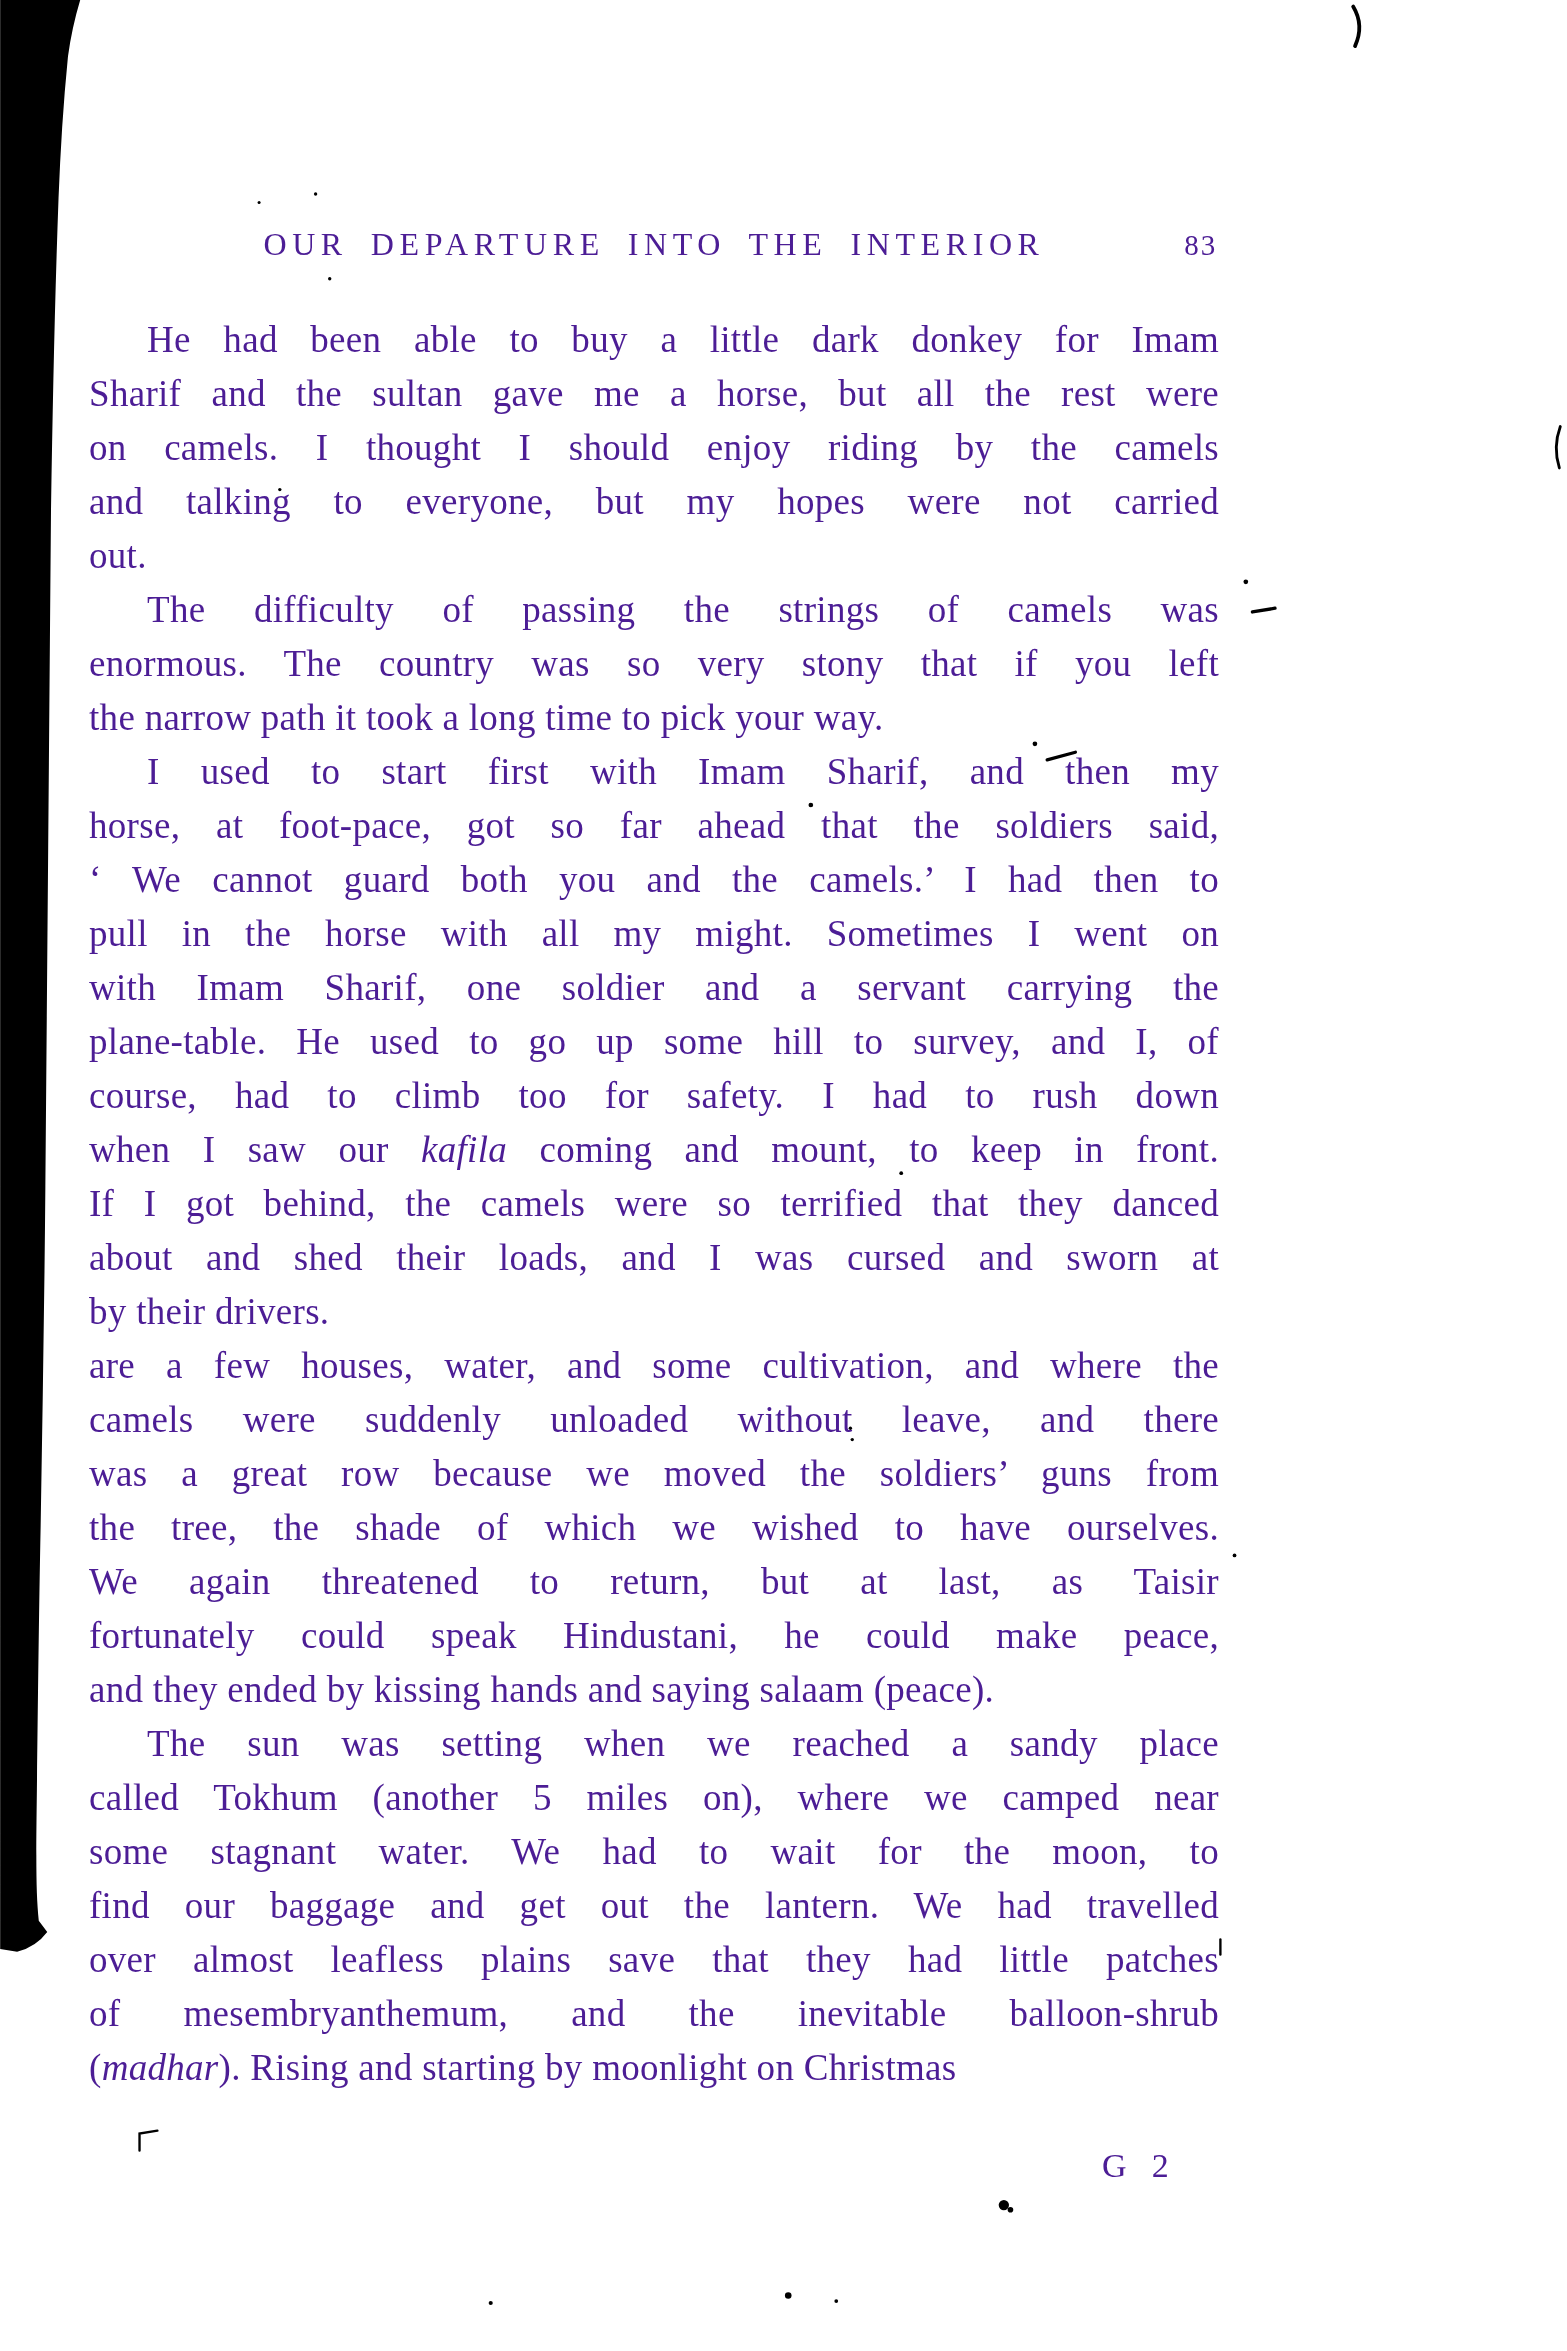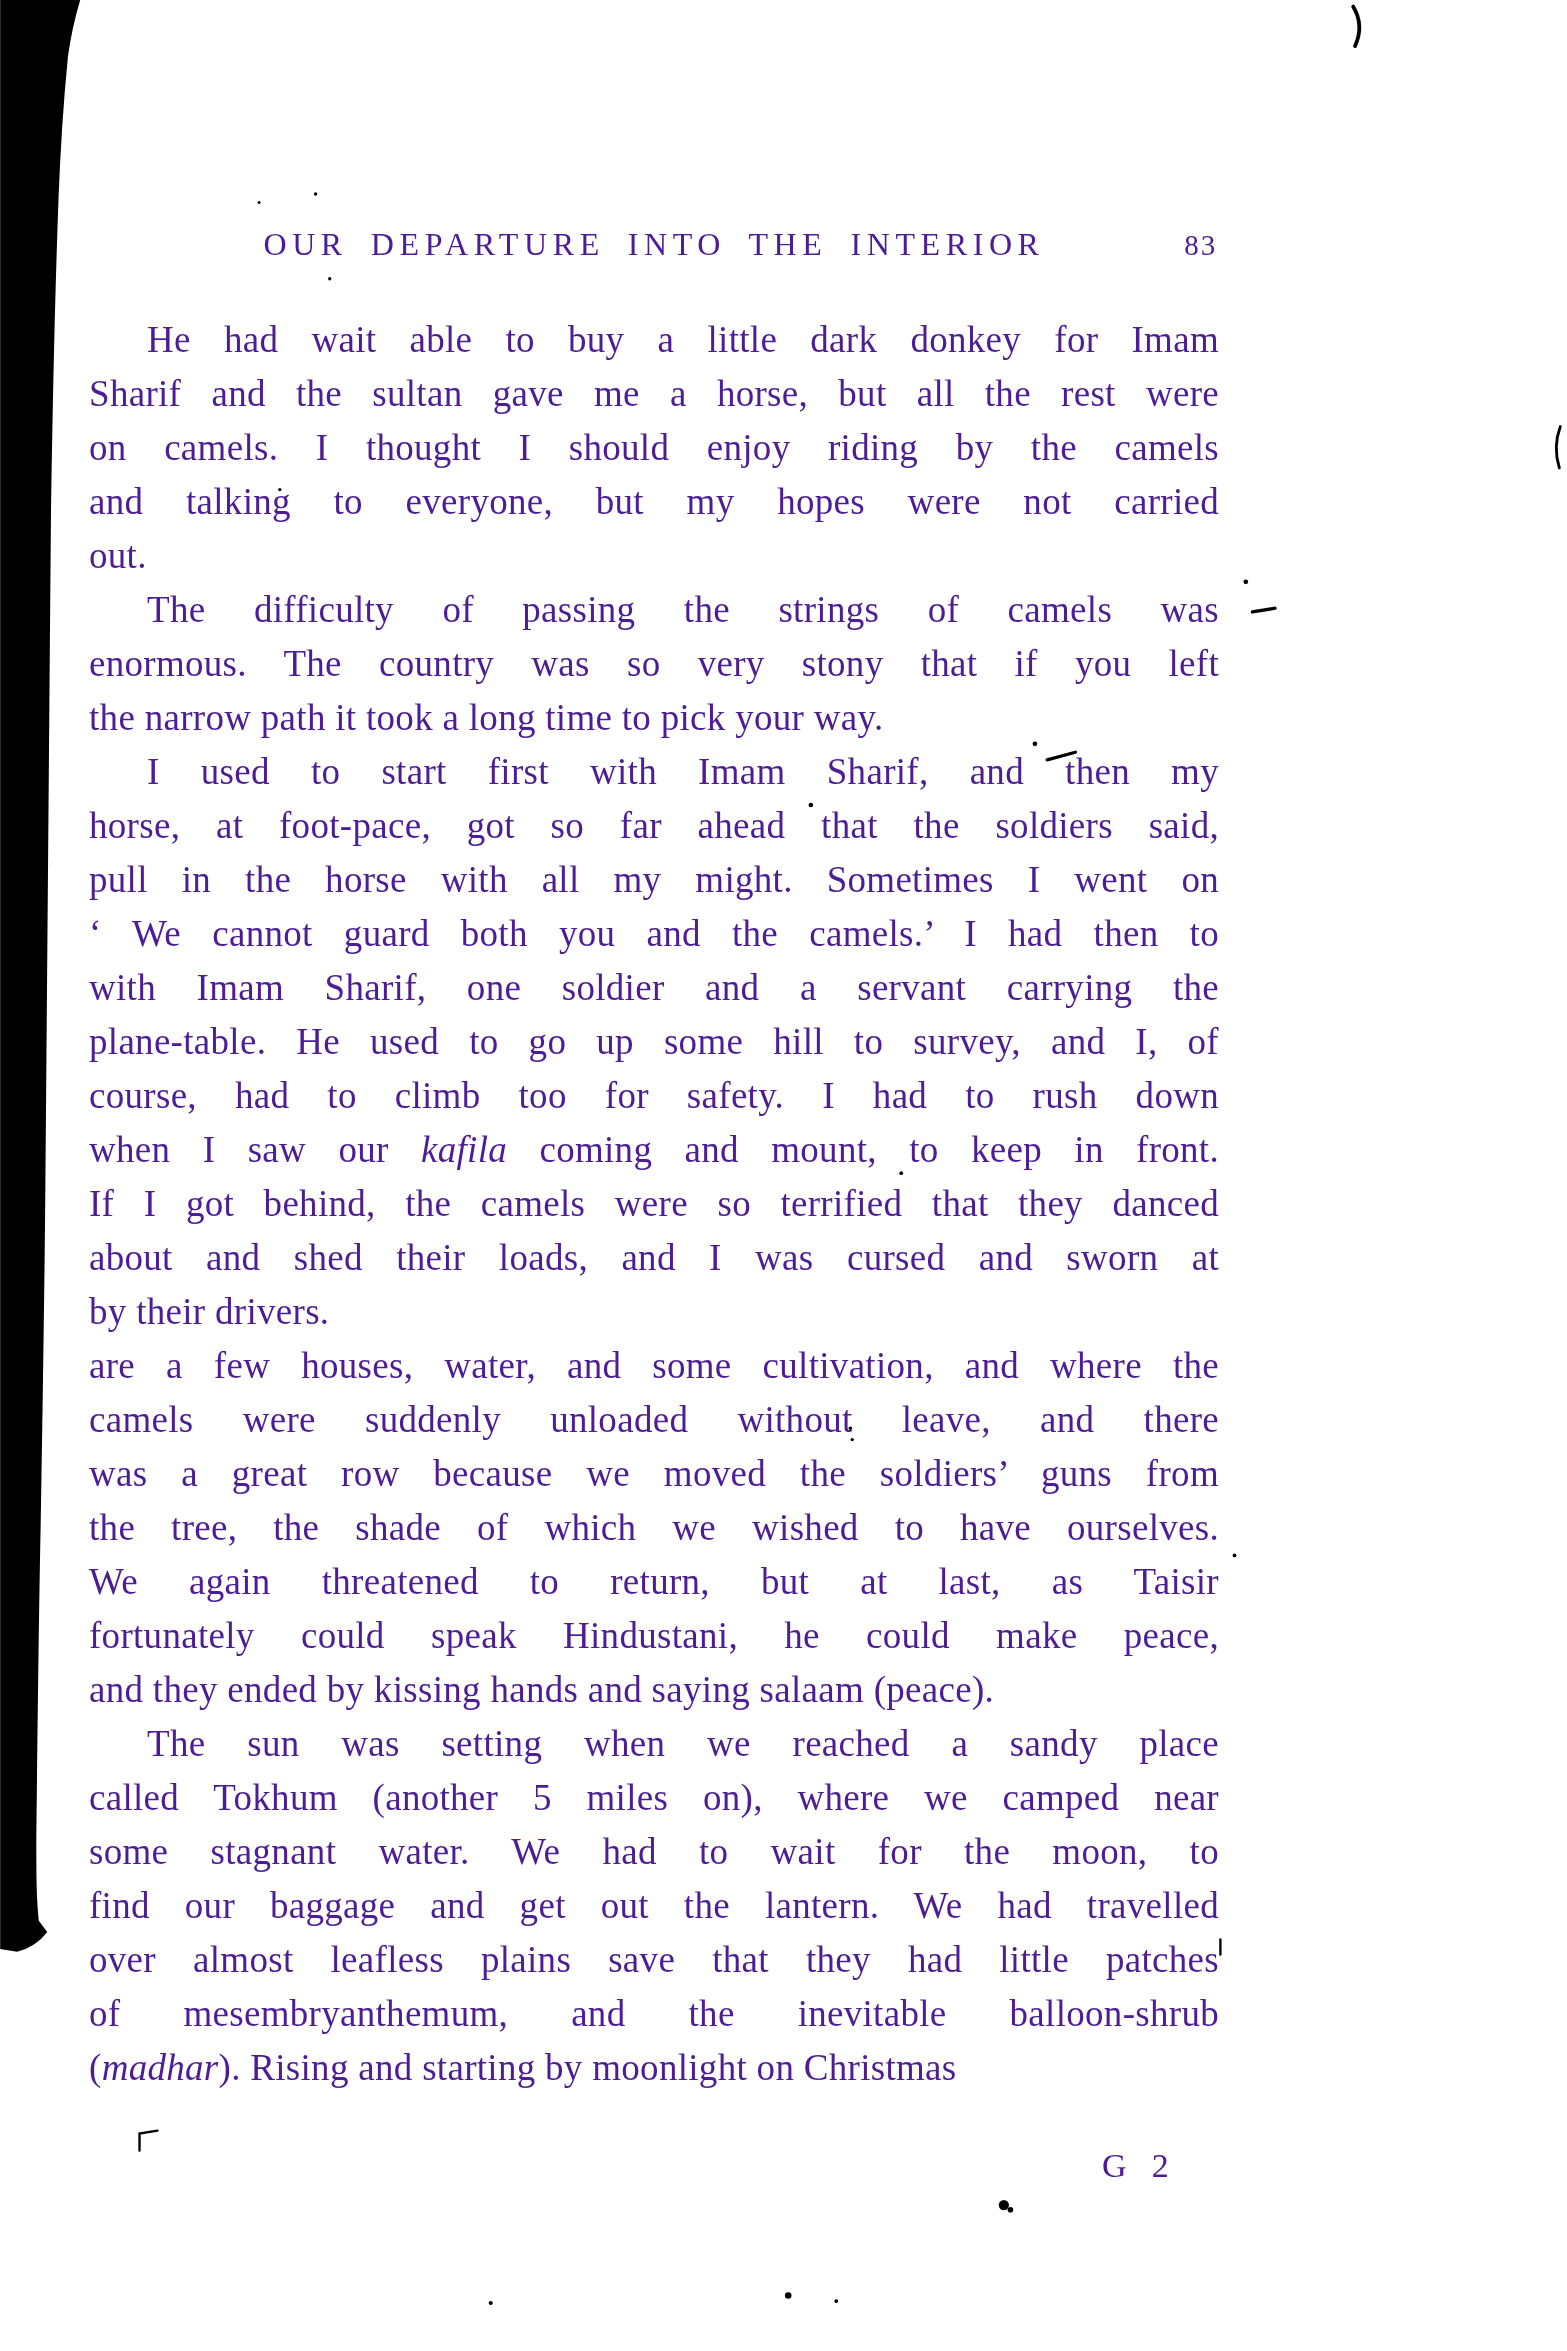--- a/index.html
+++ b/index.html
@@ -108,32 +108,32 @@
     <circle cx="1066" cy="2342" r="5.5" fill="#000"></circle>
     <circle cx="1073" cy="2347" r="3" fill="#000"></circle>
   </svg>
 
   <header class="page-header">
     <span class="running-title">OUR DEPARTURE INTO THE INTERIOR</span>
     <span class="page-number">83</span>
   </header>
 
   <section class="body-text" id="body-text">
-      <div class="line first j">He had wait able to buy a little dark donkey for Imam</div>
+      <div class="line first j">He had been able to buy a little dark donkey for Imam</div>
       <div class="line j">Sharif and the sultan gave me a horse, but all the rest were</div>
       <div class="line j">on camels.  I thought I should enjoy riding by the camels</div>
       <div class="line j">and talking to everyone, but my hopes were not carried</div>
       <div class="line">out.</div>
       <div class="line first j">The difficulty of passing the strings of camels was</div>
       <div class="line j">enormous.  The country was so very stony that if you left</div>
       <div class="line">the narrow path it took a long time to pick your way.</div>
       <div class="line first j">I used to start first with Imam Sharif, and then my</div>
       <div class="line j">horse, at foot-pace, got so far ahead that the soldiers said,</div>
+      <div class="line j">‘ We cannot guard both you and the camels.’  I had then to</div>
       <div class="line j">pull in the horse with all my might.  Sometimes I went on</div>
-      <div class="line j">‘ We cannot guard both you and the camels.’  I had then to</div>
       <div class="line j">with Imam Sharif, one soldier and a servant carrying the</div>
       <div class="line j">plane-table.  He used to go up some hill to survey, and I, of</div>
       <div class="line j">course, had to climb too for safety.  I had to rush down</div>
       <div class="line j">when I saw our <i>kafila</i> coming and mount, to keep in front.</div>
       <div class="line j">If I got behind, the camels were so terrified that they danced</div>
       <div class="line j">about and shed their loads, and I was cursed and sworn at</div>
       <div class="line">by their drivers.</div>
       <div class="line j">are a few houses, water, and some cultivation, and where the</div>
       <div class="line j">camels were suddenly unloaded without leave, and there</div>
       <div class="line j">was a great row because we moved the soldiers’ guns from</div>

